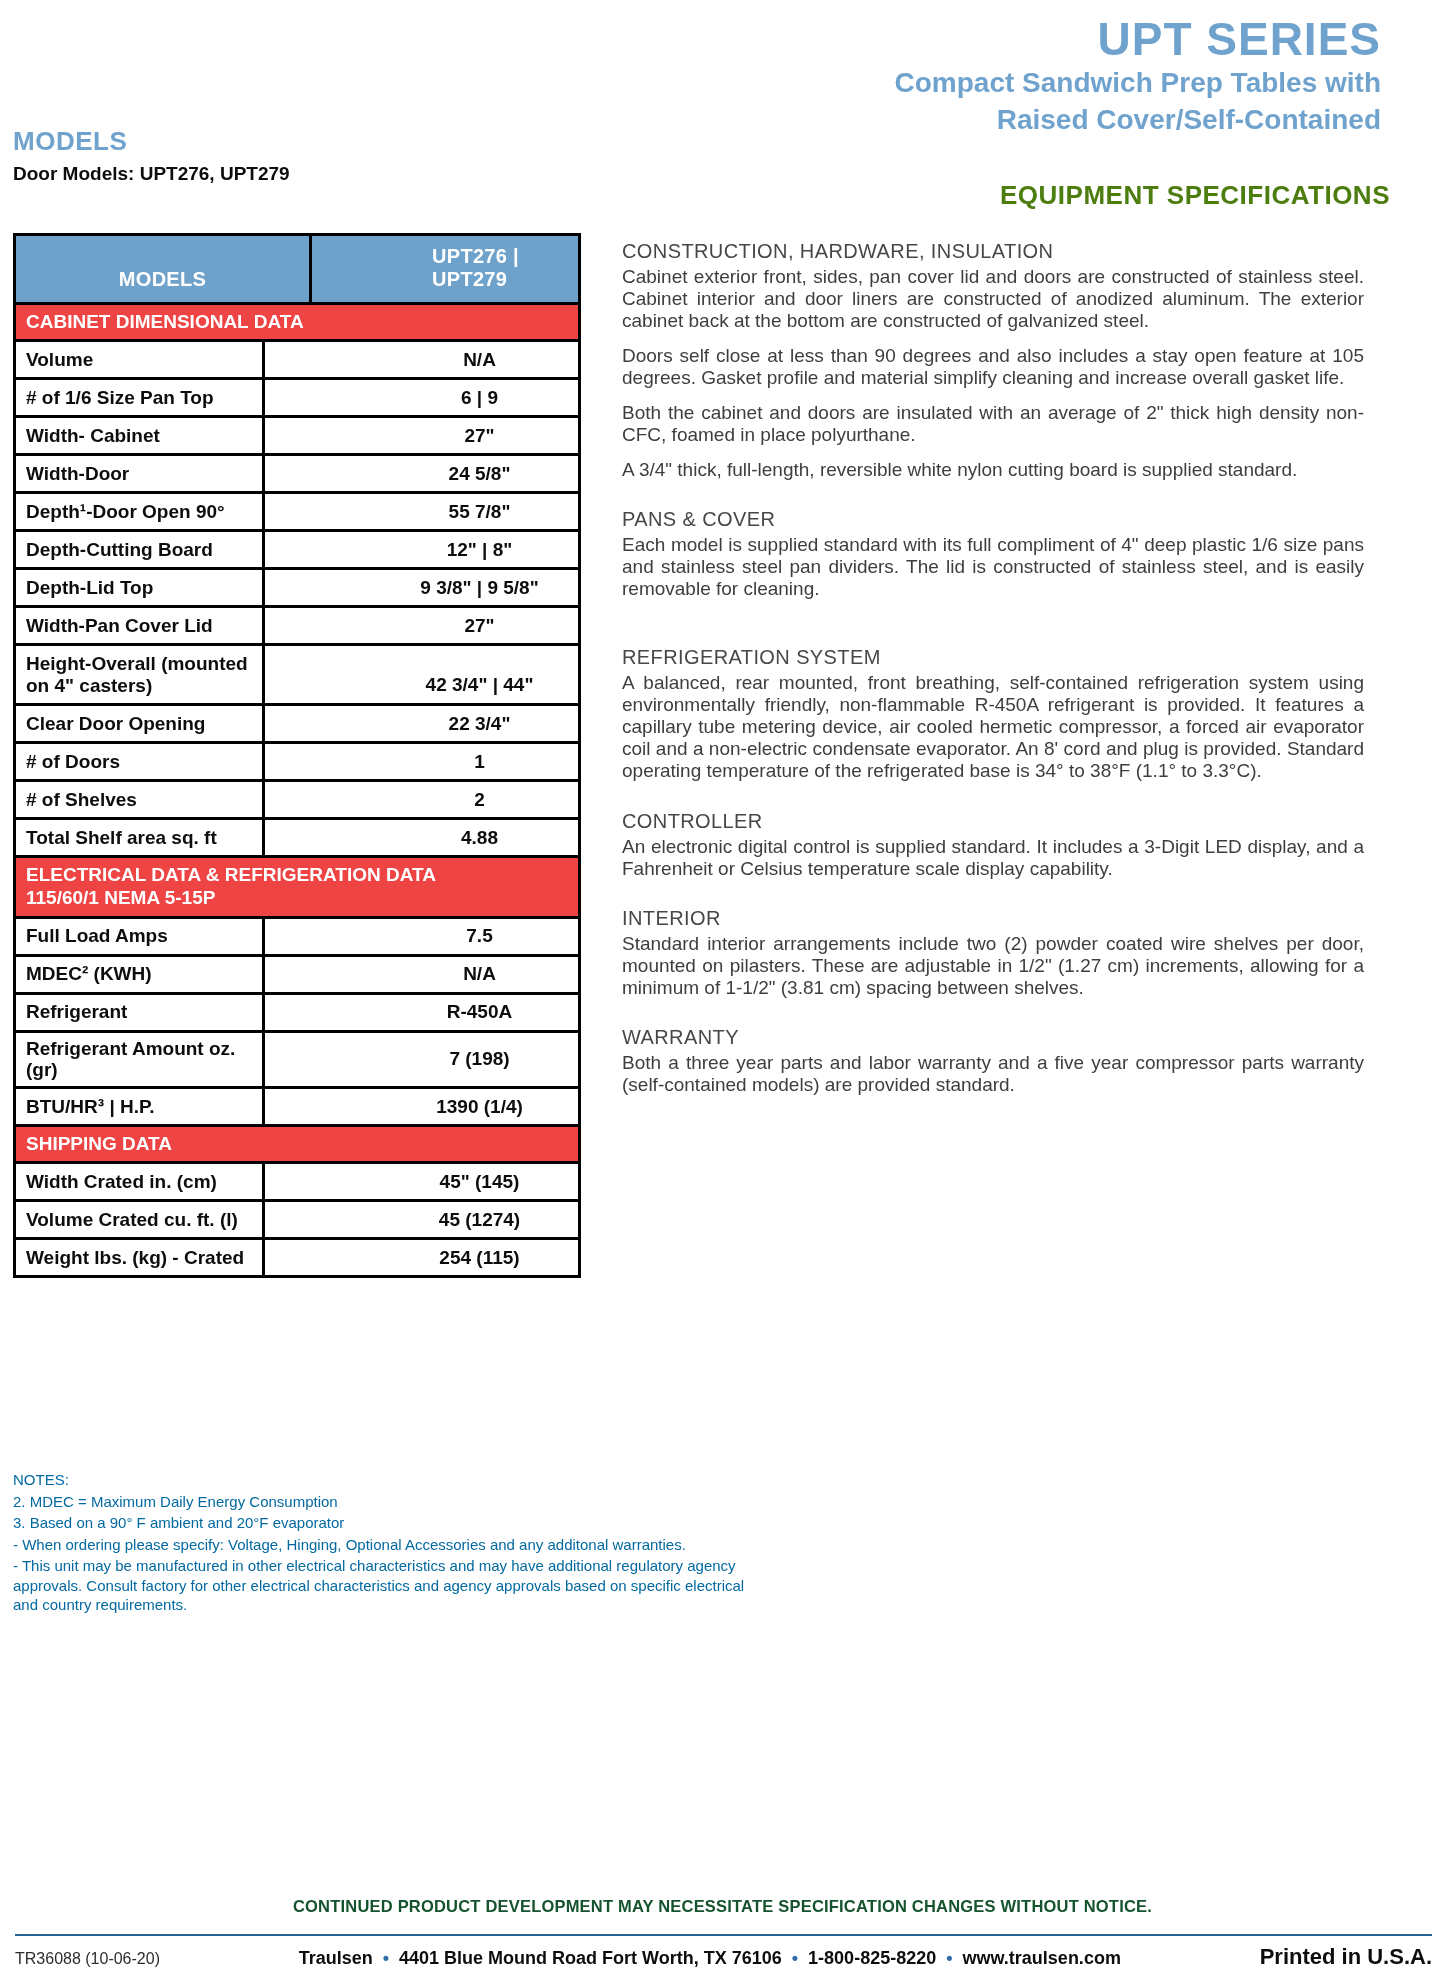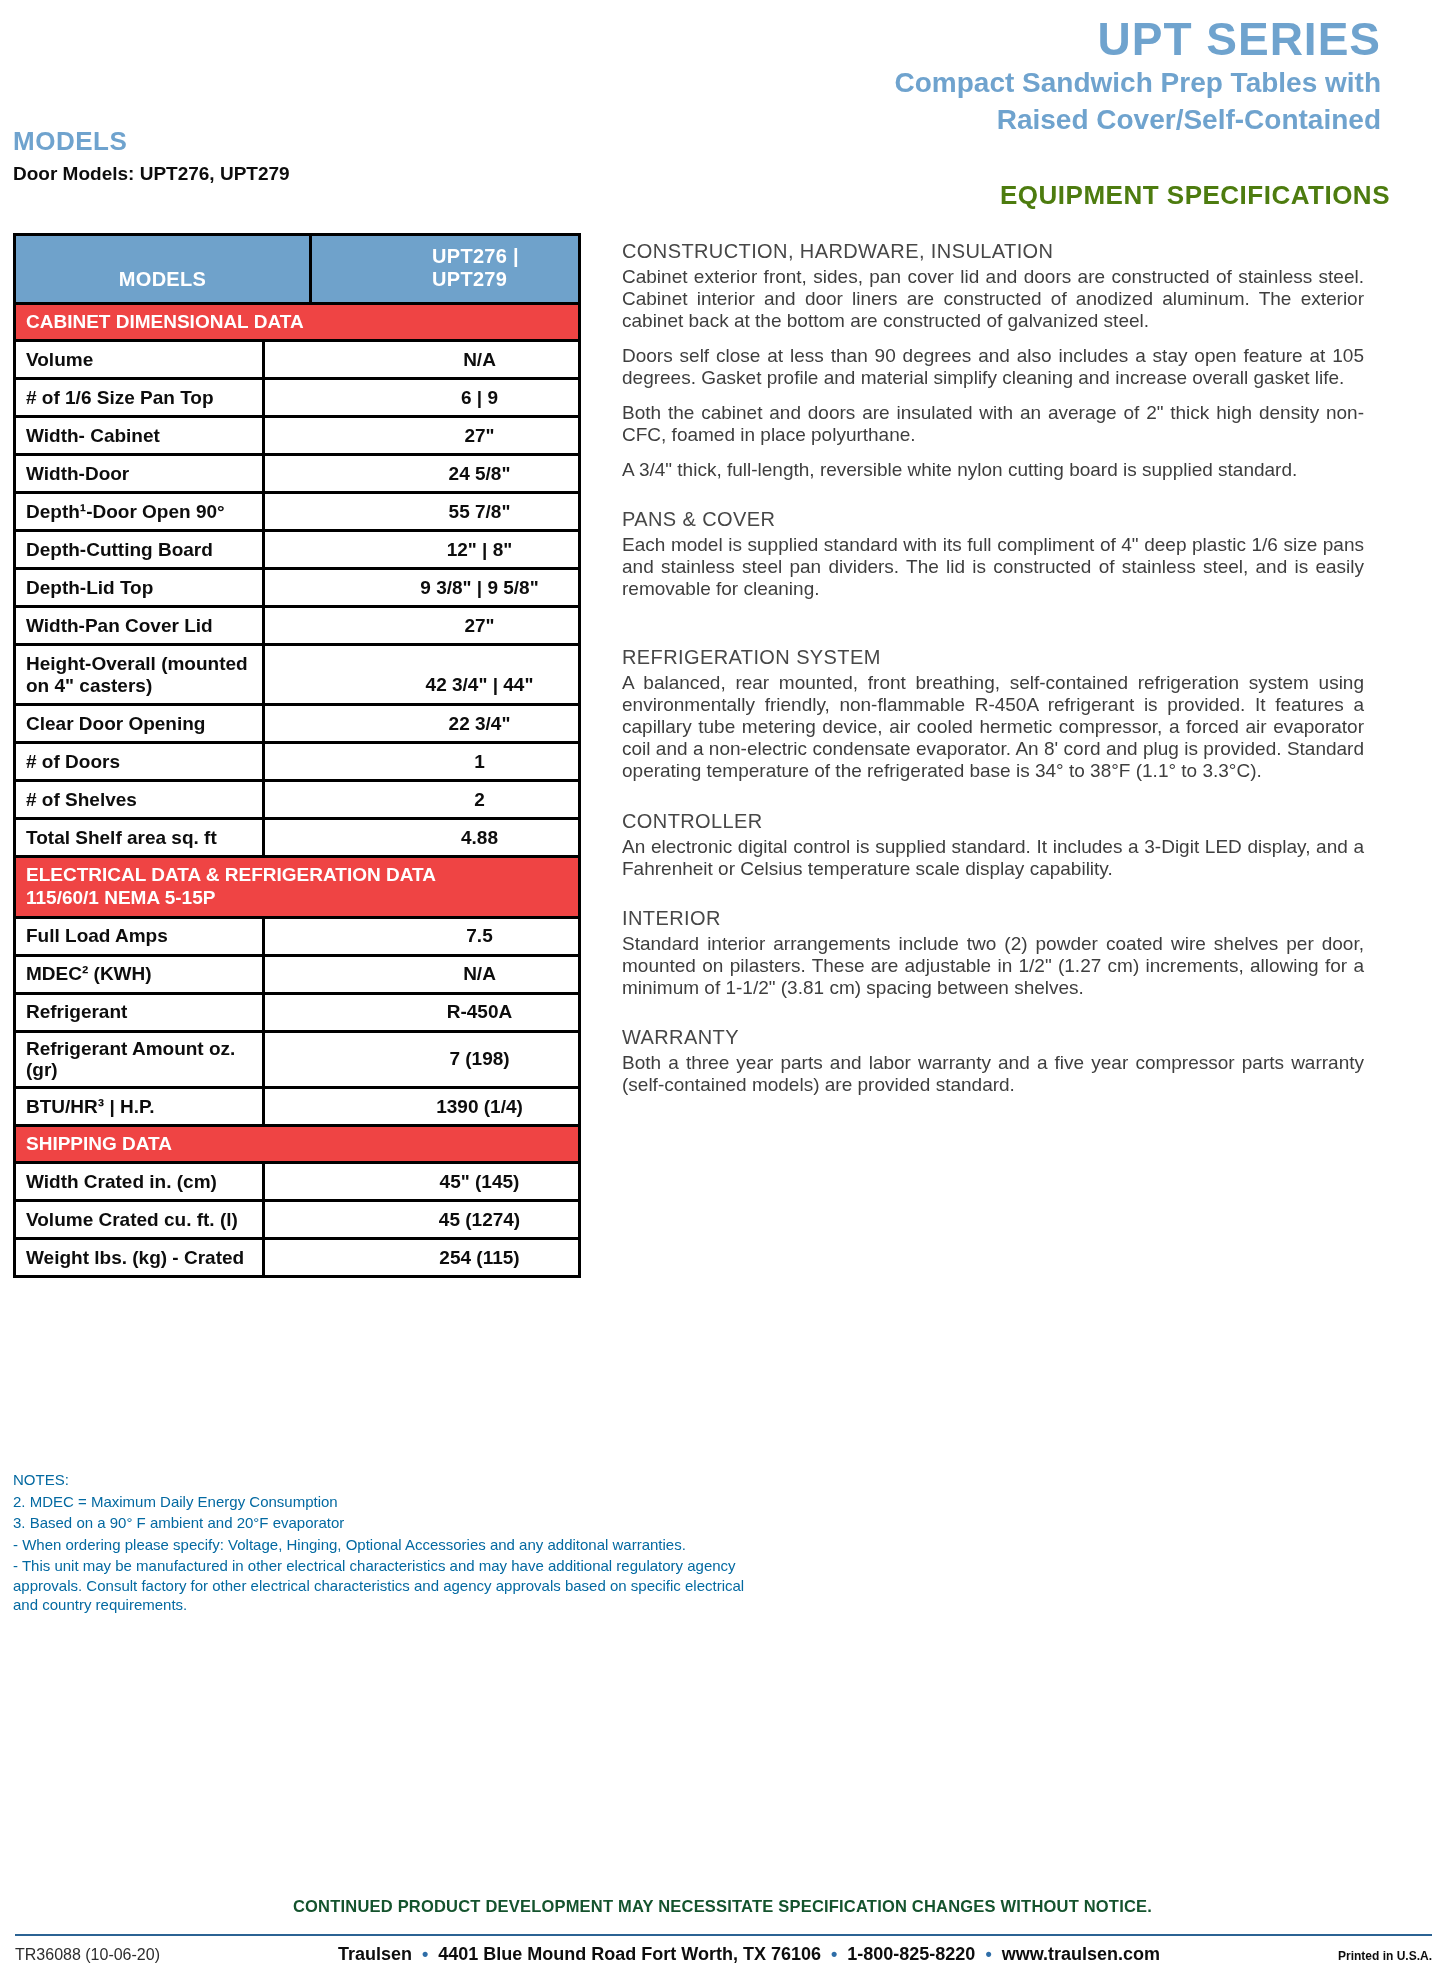--- a/index.html
+++ b/index.html
@@ -201,21 +201,21 @@
     font-weight: 700;
     color: #0d0d0d;
     white-space: nowrap;
   }
   .footer-center .dot {
     color: #2F6EA8;
     padding: 0 10px;
     font-size: 18px;
   }
   .footer-printed {
-    font-size: 12px;
+    font-size: 22px;
     font-weight: 700;
     color: #0d0d0d;
     white-space: nowrap;
   }
 </style>
 </head>
 <body>
 
 <div class="page">
 

